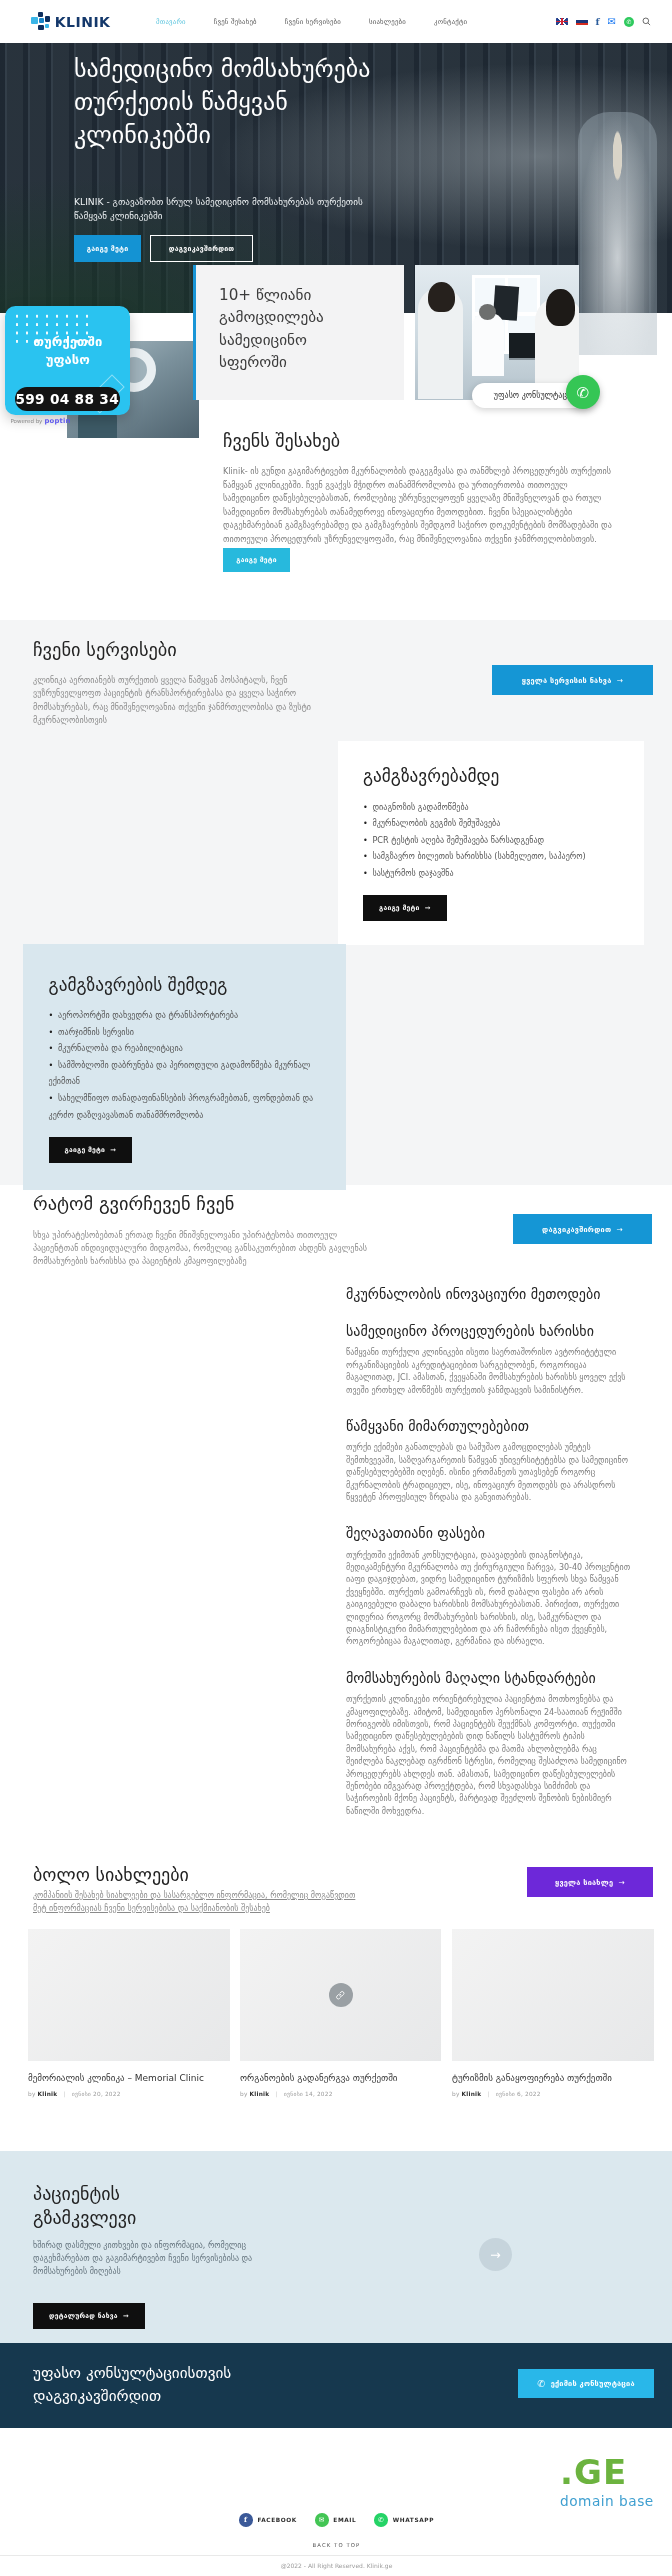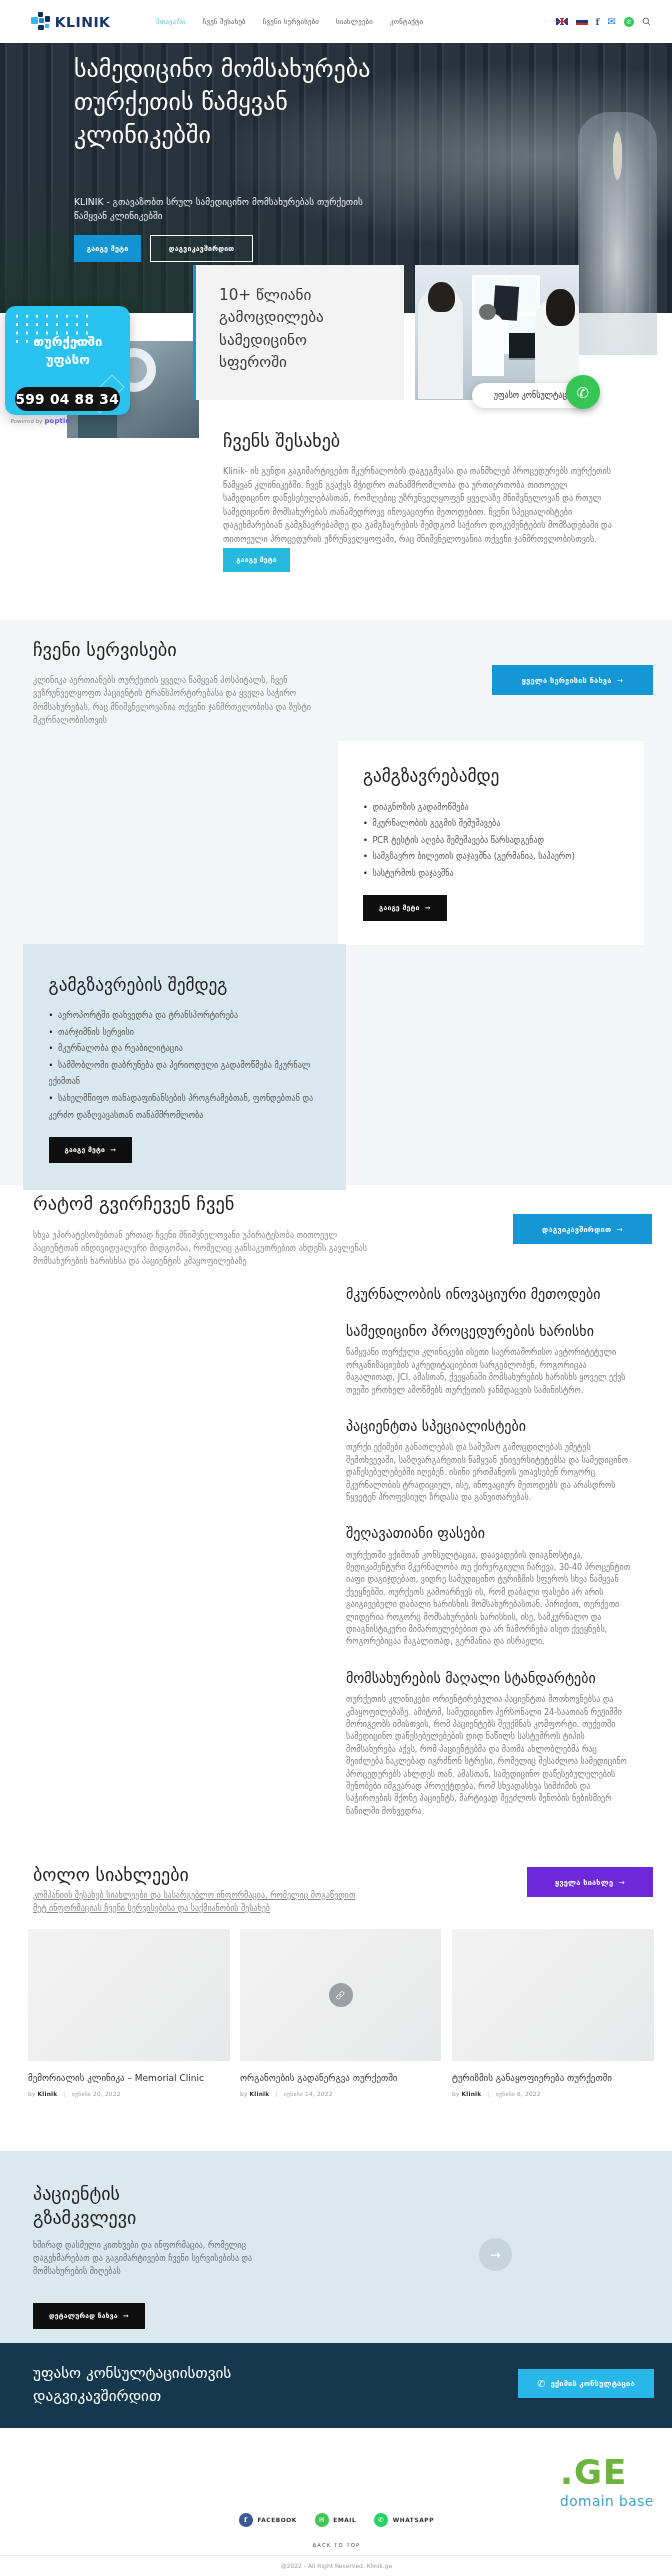--- a/index.html
+++ b/index.html
@@ -16,21 +16,21 @@
   #logo { left:30.5px; top:11.6px; display:flex; align-items:center; gap:4.2px; }
   #logo-icon { position:relative; width:20px; height:20px; }
   #logo-icon span { position:absolute; border-radius:1.1px; }
   .lg1 { left:7.4px; top:0;  width:5.3px; height:5.3px; background:#0e2f5f; }
   .lg2 { left:0;  top:5.3px; width:7.4px; height:7.4px; background:#3ab6e8; }
   .lg3 { left:8.4px; top:6.3px; width:4.7px; height:4.7px; background:#1b86c9; }
   .lg4 { left:14px; top:4.7px; width:5.8px; height:5.8px; background:#0e2f5f; }
   .lg5 { left:7.4px; top:13px; width:5.8px; height:5.8px; background:#0e2f5f; }
   .lg6 { left:14px; top:12px; width:4.2px; height:4.2px; background:#3ab6e8; }
   #logo-text { font-size:14px; font-weight:bold; color:#14386b; letter-spacing:0.5px; }
-  #main-nav { left:156px; top:0; height:43px; display:flex; align-items:center; gap:17px; }
+  #main-nav { left:156px; top:0; height:43px; display:flex; align-items:center; gap:28px; }
   #main-nav .nav-item { font-size:6.8px; letter-spacing:0.2px; color:#555; cursor:pointer; }
   #main-nav .nav-item.active { color:#58c3dd; }
   #hdr-right { right:22px; top:0; height:43px; display:flex; align-items:center; gap:8px; }
   .flag { width:12px; height:7.4px; border-radius:0.5px; cursor:pointer; }
   .flag-uk { background:
       linear-gradient(to bottom, transparent 36%, #cf2435 36% 64%, transparent 64%),
       linear-gradient(to right, transparent 42%, #cf2435 42% 58%, transparent 58%),
       linear-gradient(45deg, transparent 43%, #fff 43% 57%, transparent 57%),
       linear-gradient(-45deg, transparent 43%, #fff 43% 57%, transparent 57%),
       #24418e; }
@@ -268,21 +268,21 @@
 <h2 class="abs" id="services-h">ჩვენი სერვისები</h2>
 <p class="abs" id="services-p">კლინიკა აერთიანებს თურქეთის ყველა წამყვან ჰოსპიტალს, ჩვენ ვუზრუნველყოფთ პაციენტის ტრანსპორტირებასა და ყველა საჭირო მომსახურებას, რაც მნიშვნელოვანია თქვენი ჯანმრთელობისა და ზუსტი მკურნალობისთვის</p>
 <div class="abs btn btn-arrow" id="services-btn">ყველა სერვისის ნახვა</div>
 
 <div class="card" id="before-card">
   <h3>გამგზავრებამდე</h3>
   <ul>
     <li>დიაგნოზის გადამოწმება</li>
     <li>მკურნალობის გეგმის შემუშავება</li>
     <li>PCR ტესტის აღება შემუშავება წარსადგენად</li>
-    <li>სამგზავრო ბილეთის დაჯავშნა (გერმანია, საჰაერო)</li>
+    <li>სამგზავრო ბილეთის ხარისხსა (სახმელეთო, საჰაერო)</li>
     <li>სასტურმოს დაჯავშნა</li>
   </ul>
   <div class="btn-dark btn-arrow">გაიგე მეტი</div>
 </div>
 
 <div class="card" id="after-card">
   <h3>გამგზავრების შემდეგ</h3>
   <ul>
     <li>აეროპორტში დახვედრა და ტრანსპორტირება</li>
     <li>თარჯიმნის სერვისი</li>
@@ -294,21 +294,21 @@
 </div>
 
 <h2 class="abs" id="why-h">რატომ გვირჩევენ ჩვენ</h2>
 <p class="abs" id="why-p">სხვა უპირატესობებთან ერთად ჩვენი მნიშვნელოვანი უპირატესობა თითოეულ პაციენტთან ინდივიდუალური მიდგომაა, რომელიც განსაკუთრებით ახდენს გავლენას მომსახურების ხარისხსა და პაციენტის კმაყოფილებაზე</p>
 <div class="abs btn btn-arrow" id="why-btn">დაგვიკავშირდით</div>
 
 <div class="abs" id="why-col">
   <h4>მკურნალობის ინოვაციური მეთოდები</h4>
   <h4>სამედიცინო პროცედურების ხარისხი</h4>
   <p>წამყვანი თურქული კლინიკები ისეთი საერთაშორისო ავტორიტეტული ორგანიზაციების აკრედიტაციებით სარგებლობენ, როგორიცაა მაგალითად, JCI. ამასთან, ქვეყანაში მომსახურების ხარისხს ყოველ ექვს თვეში ერთხელ ამოწმებს თურქეთის ჯანმდაცვის სამინისტრო.</p>
-  <h4>პაციენტთა სპეციალისტები</h4>
+  <h4>წამყვანი მიმართულებებით</h4>
   <p>თურქი ექიმები განათლებას და სამუშაო გამოცდილებას უმეტეს შემთხვევაში, საზღვარგარეთის წამყვან უნივერსიტეტებსა და სამედიცინო დაწესებულებებში იღებენ. ისინი ერთმანეთს უთავსებენ როგორც მკურნალობის ტრადიციულ, ისე, ინოვაციურ მეთოდებს და არასდროს წყვეტენ პროფესიულ ზრდასა და განვითარებას.</p>
   <h4>შეღავათიანი ფასები</h4>
   <p>თურქეთში ექიმთან კონსულტაცია, დაავადების დიაგნოსტიკა, მედიკამენტური მკურნალობა თუ ქირურგიული ჩარევა, 30-40 პროცენტით იაფი დაგიჯდებათ, ვიდრე სამედიცინო ტურიზმის სფეროს სხვა წამყვან ქვეყნებში. თურქეთს გამოარჩევს ის, რომ დაბალი ფასები არ არის გაიგივებული დაბალი ხარისხის მომსახურებასთან. პირიქით, თურქეთი ლიდერია როგორც მომსახურების ხარისხის, ისე, სამკურნალო და დიაგნისტიკური მიმართულებებით და არ ჩამორჩება ისეთ ქვეყნებს, როგორებიცაა მაგალითად, გერმანია და ისრაელი.</p>
   <h4>მომსახურების მაღალი სტანდარტები</h4>
   <p>თურქეთის კლინიკები ორიენტირებულია პაციენტთა მოთხოვნებსა და კმაყოფილებაზე. ამიტომ, სამედიცინო პერსონალი 24-საათიან რეჟიმში მორიგეობს იმისთვის, რომ პაციენტებს შეუქმნას კომფორტი. თუქეთში სამედიცინო დაწესებულებების დიდ ნაწილს სასტუმროს ტიპის მომსახურება აქვს, რომ პაციენტებმა და მათმა ახლობლებმა რაც შეიძლება ნაკლებად იგრძნონ სტრესი, რომელიც შესაძლოა სამედიცინო პროცედურებს ახლდეს თან. ამასთან, სამედიცინო დაწესებულელების შენობები იმგვარად პროექტდება, რომ სხვადასხვა სიმძიმის და საჭიროების მქონე პაციენტს, მარტივად შეეძლოს შენობის ნებისმიერ ნაწილში მოხვედრა.</p>
 </div>
 
 <h2 class="abs" id="news-h">ბოლო სიახლეები</h2>
 <p class="abs" id="news-p">კომპანიის შესახებ სიახლეები და სასარგებლო ინფორმაცია, რომელიც მოგაწვდით მეტ ინფორმაციას ჩვენი სერვისებისა და საქმიანობის შესახებ</p>
 <div class="abs btn btn-arrow" id="news-btn">ყველა სიახლე</div>

